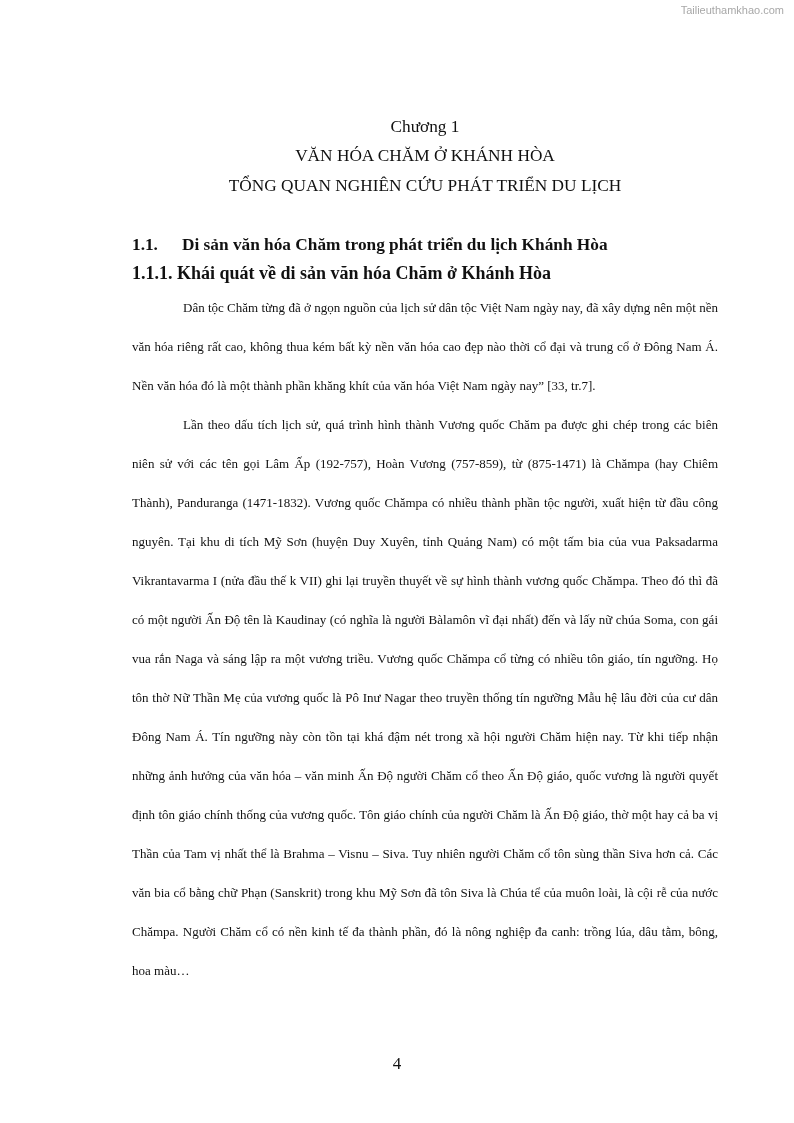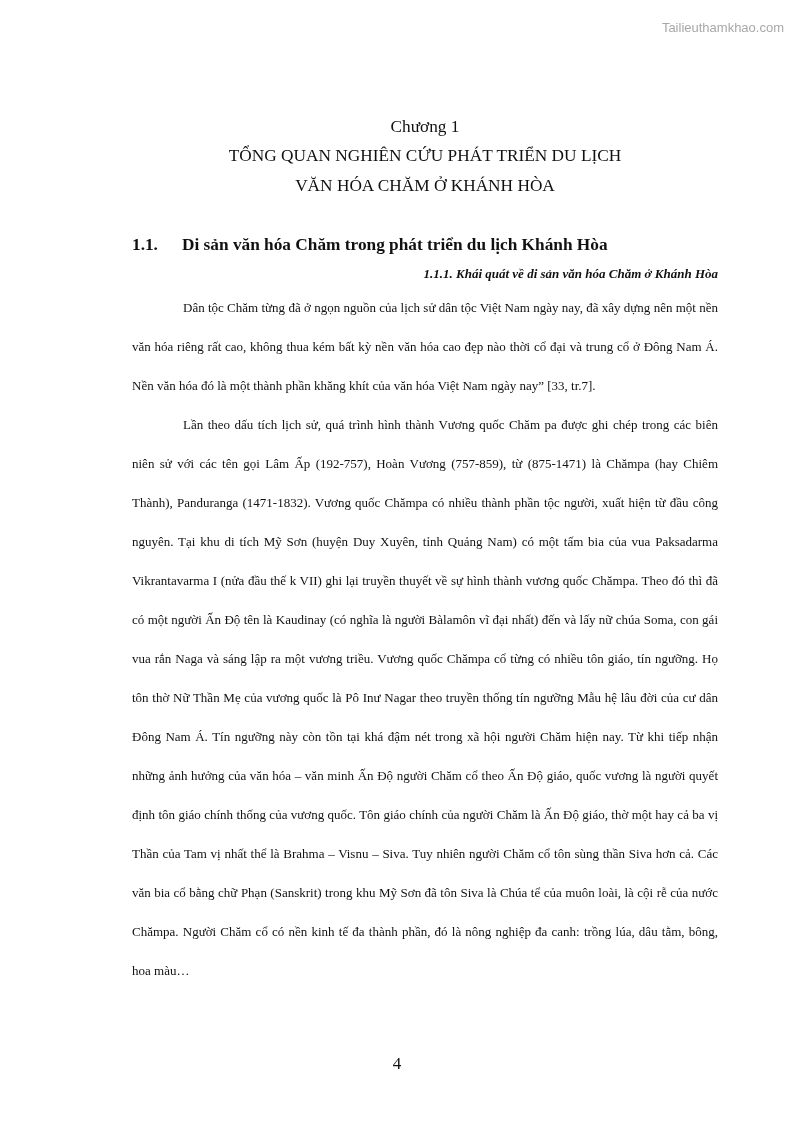--- a/index.html
+++ b/index.html
@@ -1,37 +1,37 @@
 <!DOCTYPE html>
 <html><head>
   <meta charset="utf-8">
   <style>
     html, body { margin: 0; padding: 0; background: #ffffff; }
     body { width: 794px; height: 1123px; position: relative; overflow: hidden;
       font-family: "Liberation Serif", "DejaVu Serif", serif; color: #111111; }
-    .watermark { position: absolute; top: 20px; right: 10px; font-family: "Liberation Sans", "DejaVu Sans", sans-serif;
-      font-size: 13px; color: #a8a8a8; }
+    .watermark { position: absolute; top: 4px; right: 10px; font-family: "Liberation Sans", "DejaVu Sans", sans-serif;
+      font-size: 11px; color: #a8a8a8; }
     .page { position: absolute; left: 132px; top: 112px; width: 586px; }
     .chap { text-align: center; font-weight: normal; font-size: 17.3px; line-height: 29.3px; }
     .chap1 { margin-bottom: 0; }
     .h1 { font-weight: bold; font-size: 17.3px; line-height: 29.3px; margin-top: 30px; display: flex; align-items: flex-end; }
     .h1 .num { width: 50px; }
-    .h2, .h3 { font-weight: bold; font-style: italic; font-size: 13px; line-height: 29.3px; text-align: right; }
+    .h2, .h3 { font-weight: bold; font-size: 18px; line-height: 29.3px; }
     .para { font-size: 13px; line-height: 39px; text-align: justify; text-indent: 51px; margin: 0; }
     .pagenum { position: absolute; top: 1054px; left: 0; width: 794px; text-align: center; font-size: 17px; }
   </style>
 </head>
 <body>
 
 <div class="watermark">Tailieuthamkhao.com</div>
 
 <div class="page">
   <div class="chap chap1">Chương 1</div>
+  <div class="chap">VĂN HÓA CHĂM Ở KHÁNH HÒA</div>
   <div class="chap">TỔNG QUAN NGHIÊN CỨU PHÁT TRIỂN DU LỊCH</div>
-  <div class="chap">VĂN HÓA CHĂM Ở KHÁNH HÒA</div>
 
   <div class="h1">
     <span class="num">1.1.</span>
     <span>Di sản văn hóa Chăm trong phát triển du lịch Khánh Hòa</span>
   </div>
   <div class="h2">1.1.1. Khái quát về di sản văn hóa Chăm ở Khánh Hòa</div>
 
   <p class="para">Dân tộc Chăm từng đã ở ngọn nguồn của lịch sử dân tộc Việt Nam ngày nay, đã xây dựng nên một nền văn hóa riêng rất cao, không thua kém bất kỳ nền văn hóa cao đẹp nào thời cổ đại và trung cổ ở Đông Nam Á. Nền văn hóa đó là một thành phần khăng khít của văn hóa Việt Nam ngày nay” [33, tr.7].</p>
   <p class="para">Lần theo dấu tích lịch sử, quá trình hình thành Vương quốc Chăm pa được ghi chép trong các biên niên sử với các tên gọi Lâm Ấp (192-757), Hoàn Vương (757-859), từ (875-1471) là Chămpa (hay Chiêm Thành), Panduranga (1471-1832). Vương quốc Chămpa có nhiều thành phần tộc người, xuất hiện từ đầu công nguyên. Tại khu di tích Mỹ Sơn (huyện Duy Xuyên, tỉnh Quảng Nam) có một tấm bia của vua Paksadarma Vikrantavarma I (nửa đầu thế k VII) ghi lại truyền thuyết về sự hình thành vương quốc Chămpa. Theo đó thì đã có một người Ấn Độ tên là Kaudinay (có nghĩa là người Bàlamôn vĩ đại nhất) đến và lấy nữ chúa Soma, con gái vua rắn Naga và sáng lập ra một vương triều. Vương quốc Chămpa cổ từng có nhiều tôn giáo, tín ngưỡng. Họ tôn thờ Nữ Thần Mẹ của vương quốc là Pô Inư Nagar theo truyền thống tín ngưỡng Mẫu hệ lâu đời của cư dân Đông Nam Á. Tín ngưỡng này còn tồn tại khá đậm nét trong xã hội người Chăm hiện nay. Từ khi tiếp nhận những ảnh hưởng của văn hóa – văn minh Ấn Độ người Chăm cổ theo Ấn Độ giáo, quốc vương là người quyết định tôn giáo chính thống của vương quốc. Tôn giáo chính của người Chăm là Ấn Độ giáo, thờ một hay cả ba vị Thần của Tam vị nhất thể là Brahma – Visnu – Siva. Tuy nhiên người Chăm cổ tôn sùng thần Siva hơn cả. Các văn bia cổ bằng chữ Phạn (Sanskrit) trong khu Mỹ Sơn đã tôn Siva là Chúa tể của muôn loài, là cội rễ của nước Chămpa. Người Chăm cổ có nền kinh tế đa thành phần, đó là nông nghiệp đa canh: trồng lúa, dâu tằm, bông, hoa màu…</p>
 </div>

